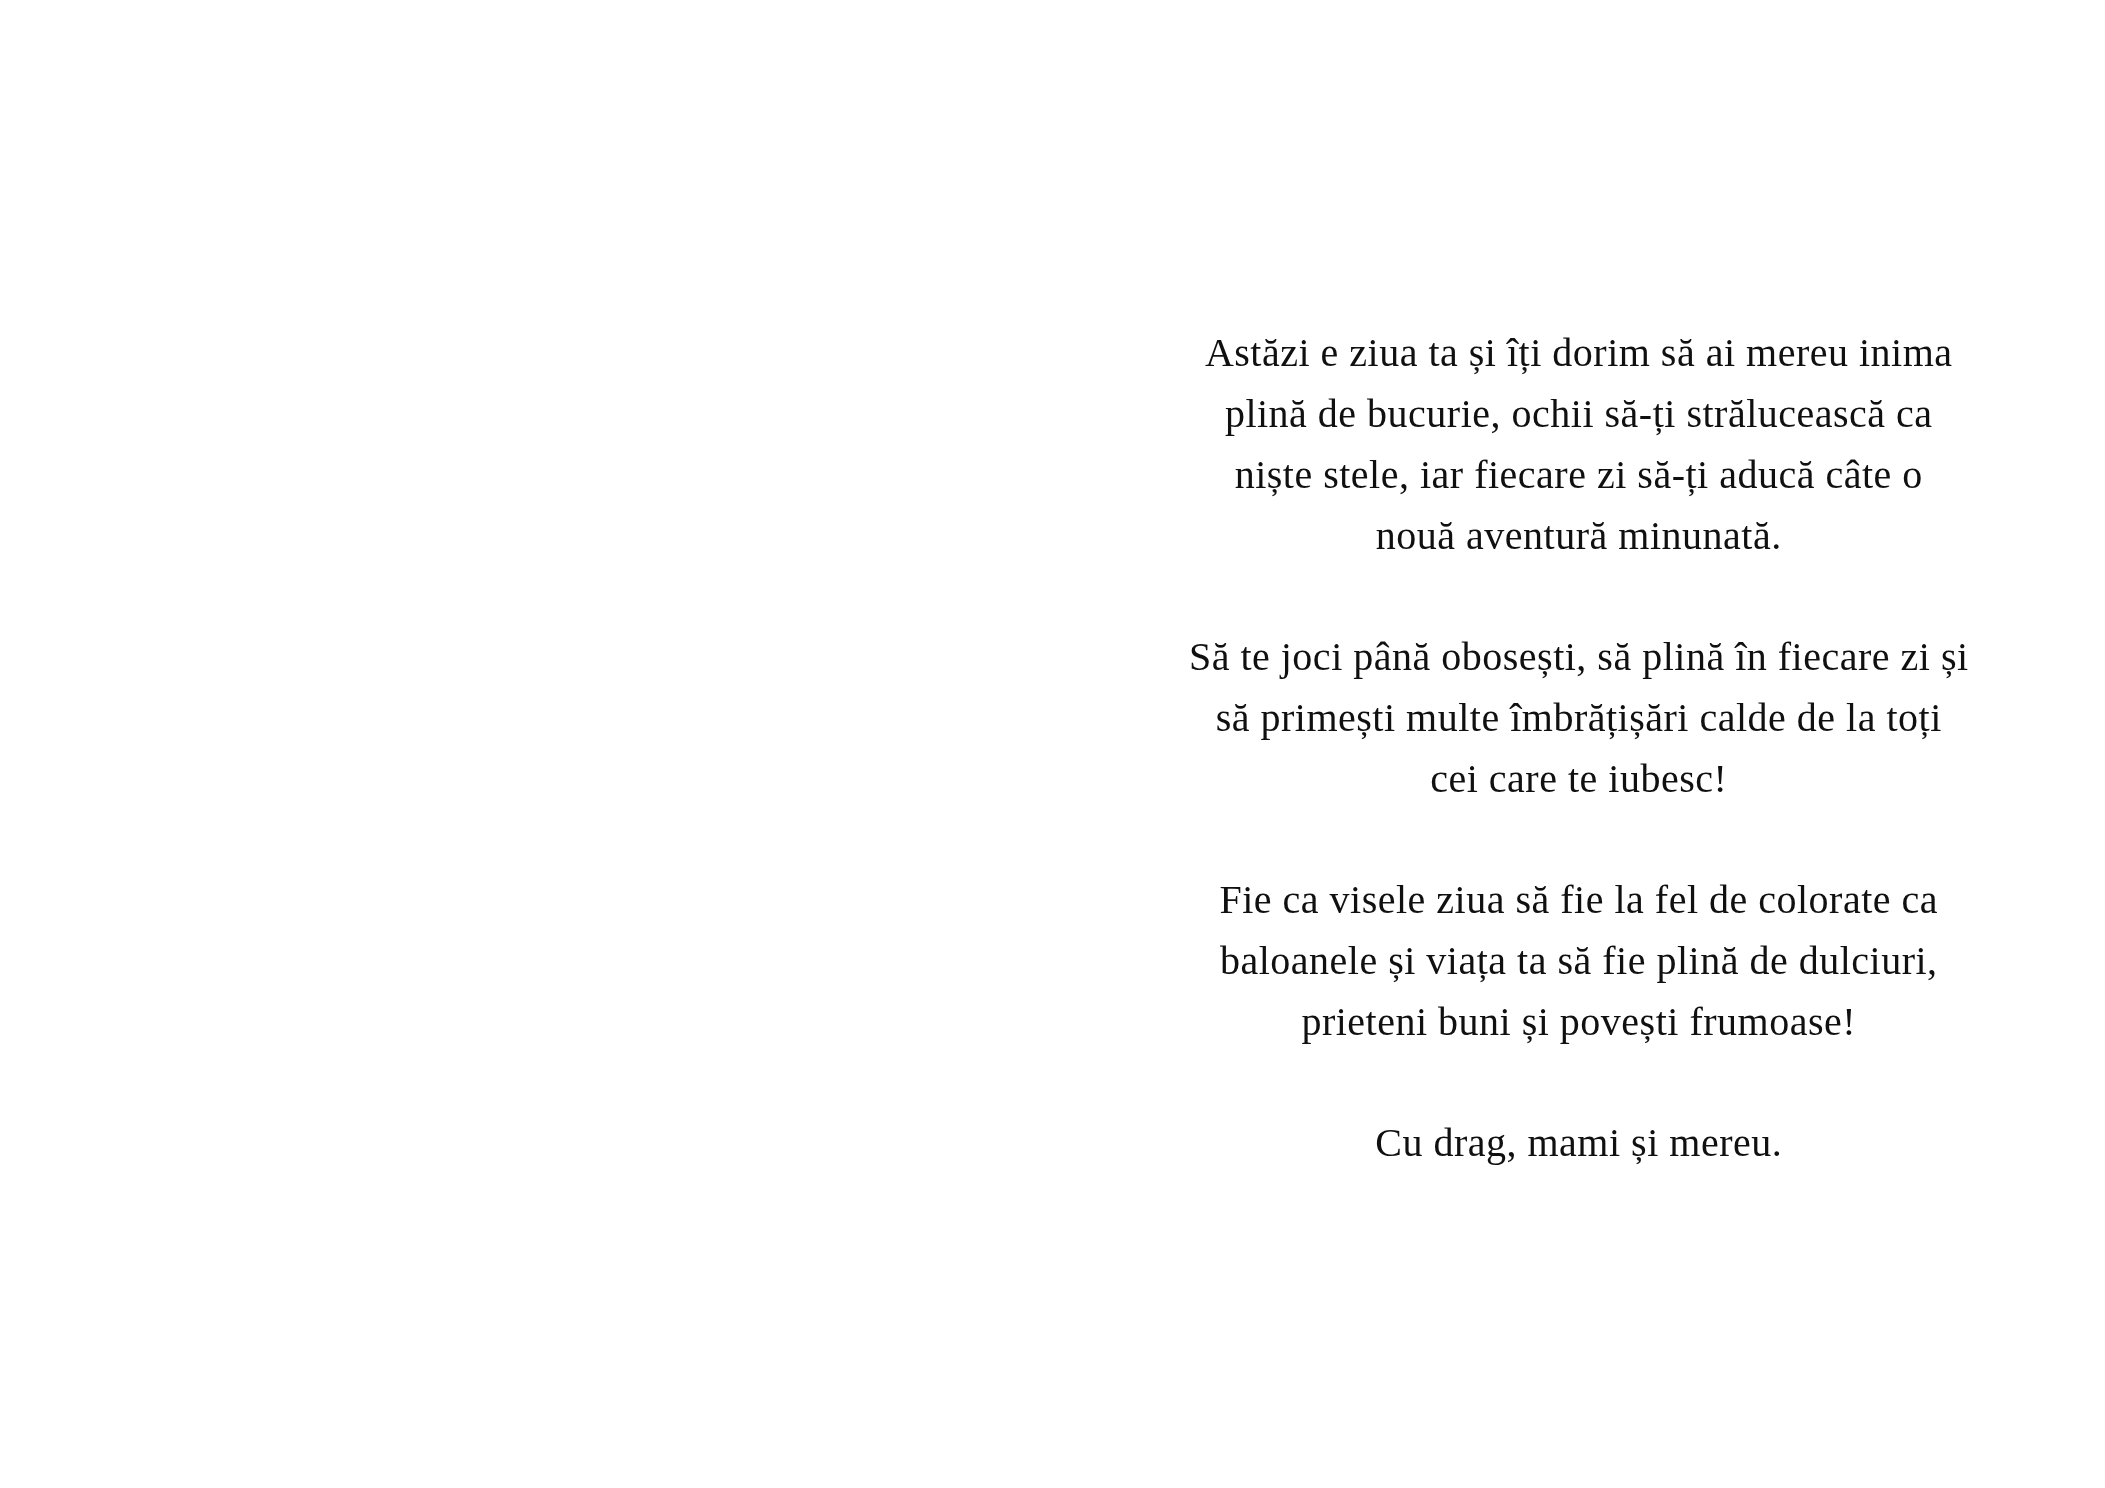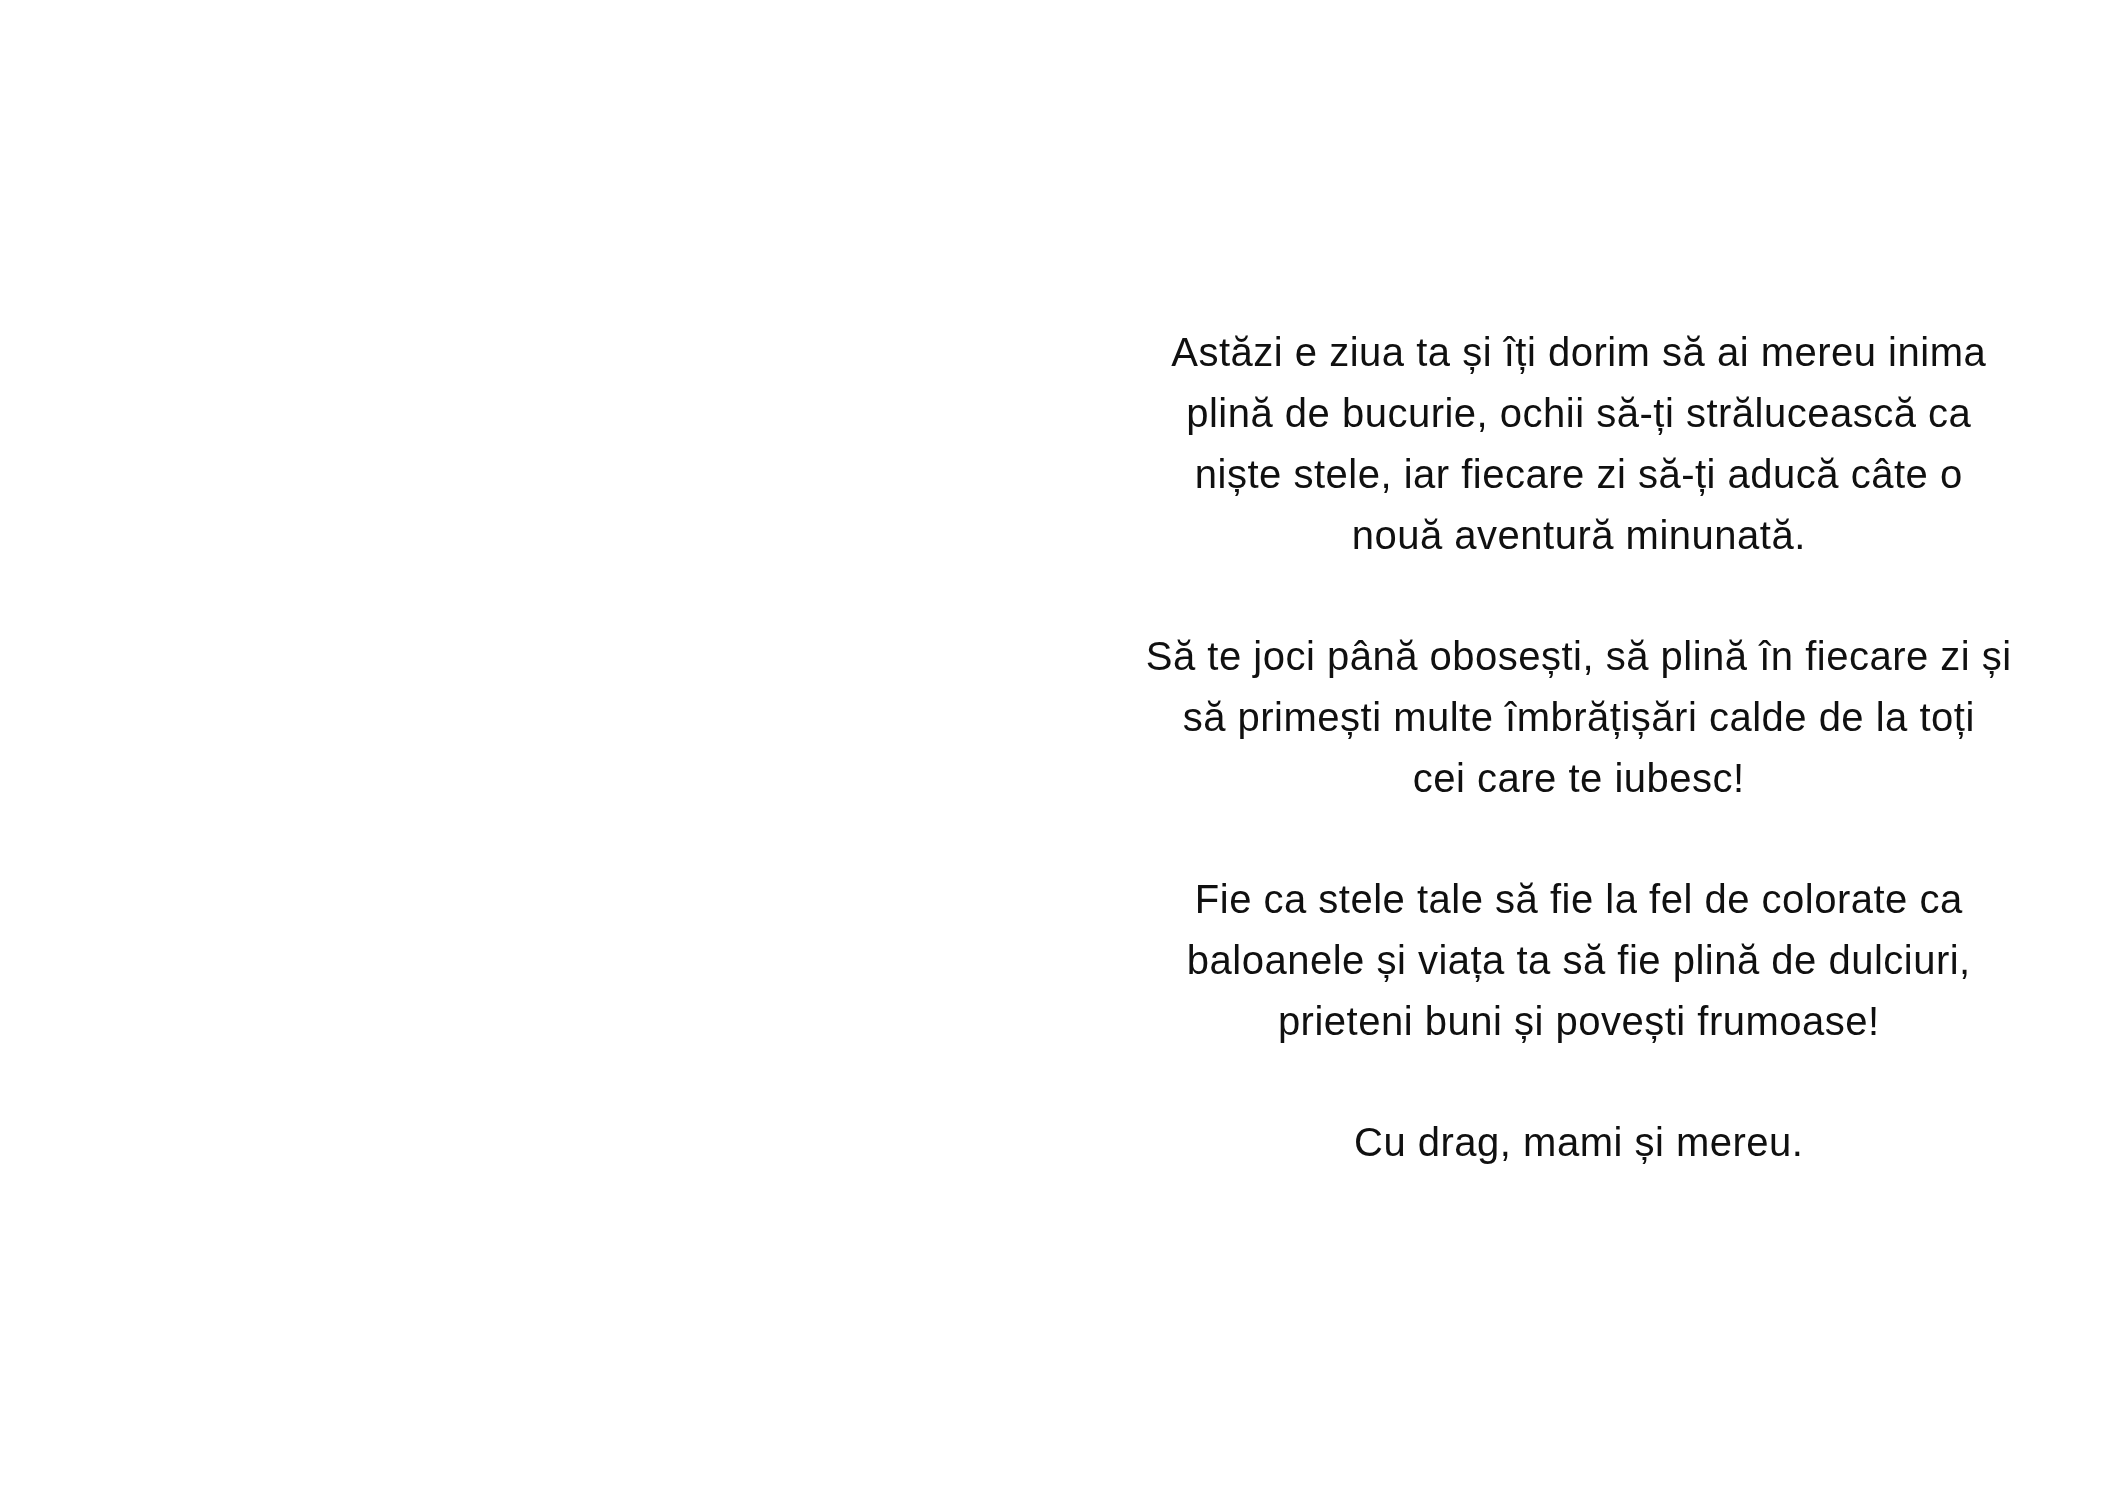--- a/index.html
+++ b/index.html
@@ -6,21 +6,21 @@
     margin: 0;
     padding: 0;
     background: #ffffff;
   }
   .spread {
     position: relative;
     width: 2105px;
     height: 1328px;
     background: #ffffff;
     overflow: hidden;
-    font-family: Liberation Sans, sans-serif;
+    font-family: Liberation Serif, serif;
   }
   .page {
     position: absolute;
     top: 0;
     height: 100%;
     width: 50%;
   }
   .page-left {
     left: 0;
     background: #ffffff;
@@ -69,21 +69,21 @@
         <span class="line">nouă aventură minunată.</span>
       </p>
 
       <p>
         <span class="line">Să te joci până obosești, să plină în fiecare zi și</span>
         <span class="line">să primești multe îmbrățișări calde de la toți</span>
         <span class="line">cei care te iubesc!</span>
       </p>
 
       <p>
-        <span class="line">Fie ca stele tale să fie la fel de colorate ca</span>
+        <span class="line">Fie ca visele ziua să fie la fel de colorate ca</span>
         <span class="line">baloanele și viața ta să fie plină de dulciuri,</span>
         <span class="line">prieteni buni și povești frumoase!</span>
       </p>
 
       <p>
         <span class="line">Cu drag, mami și mereu.</span>
       </p>
 
     </div>
   </div>

